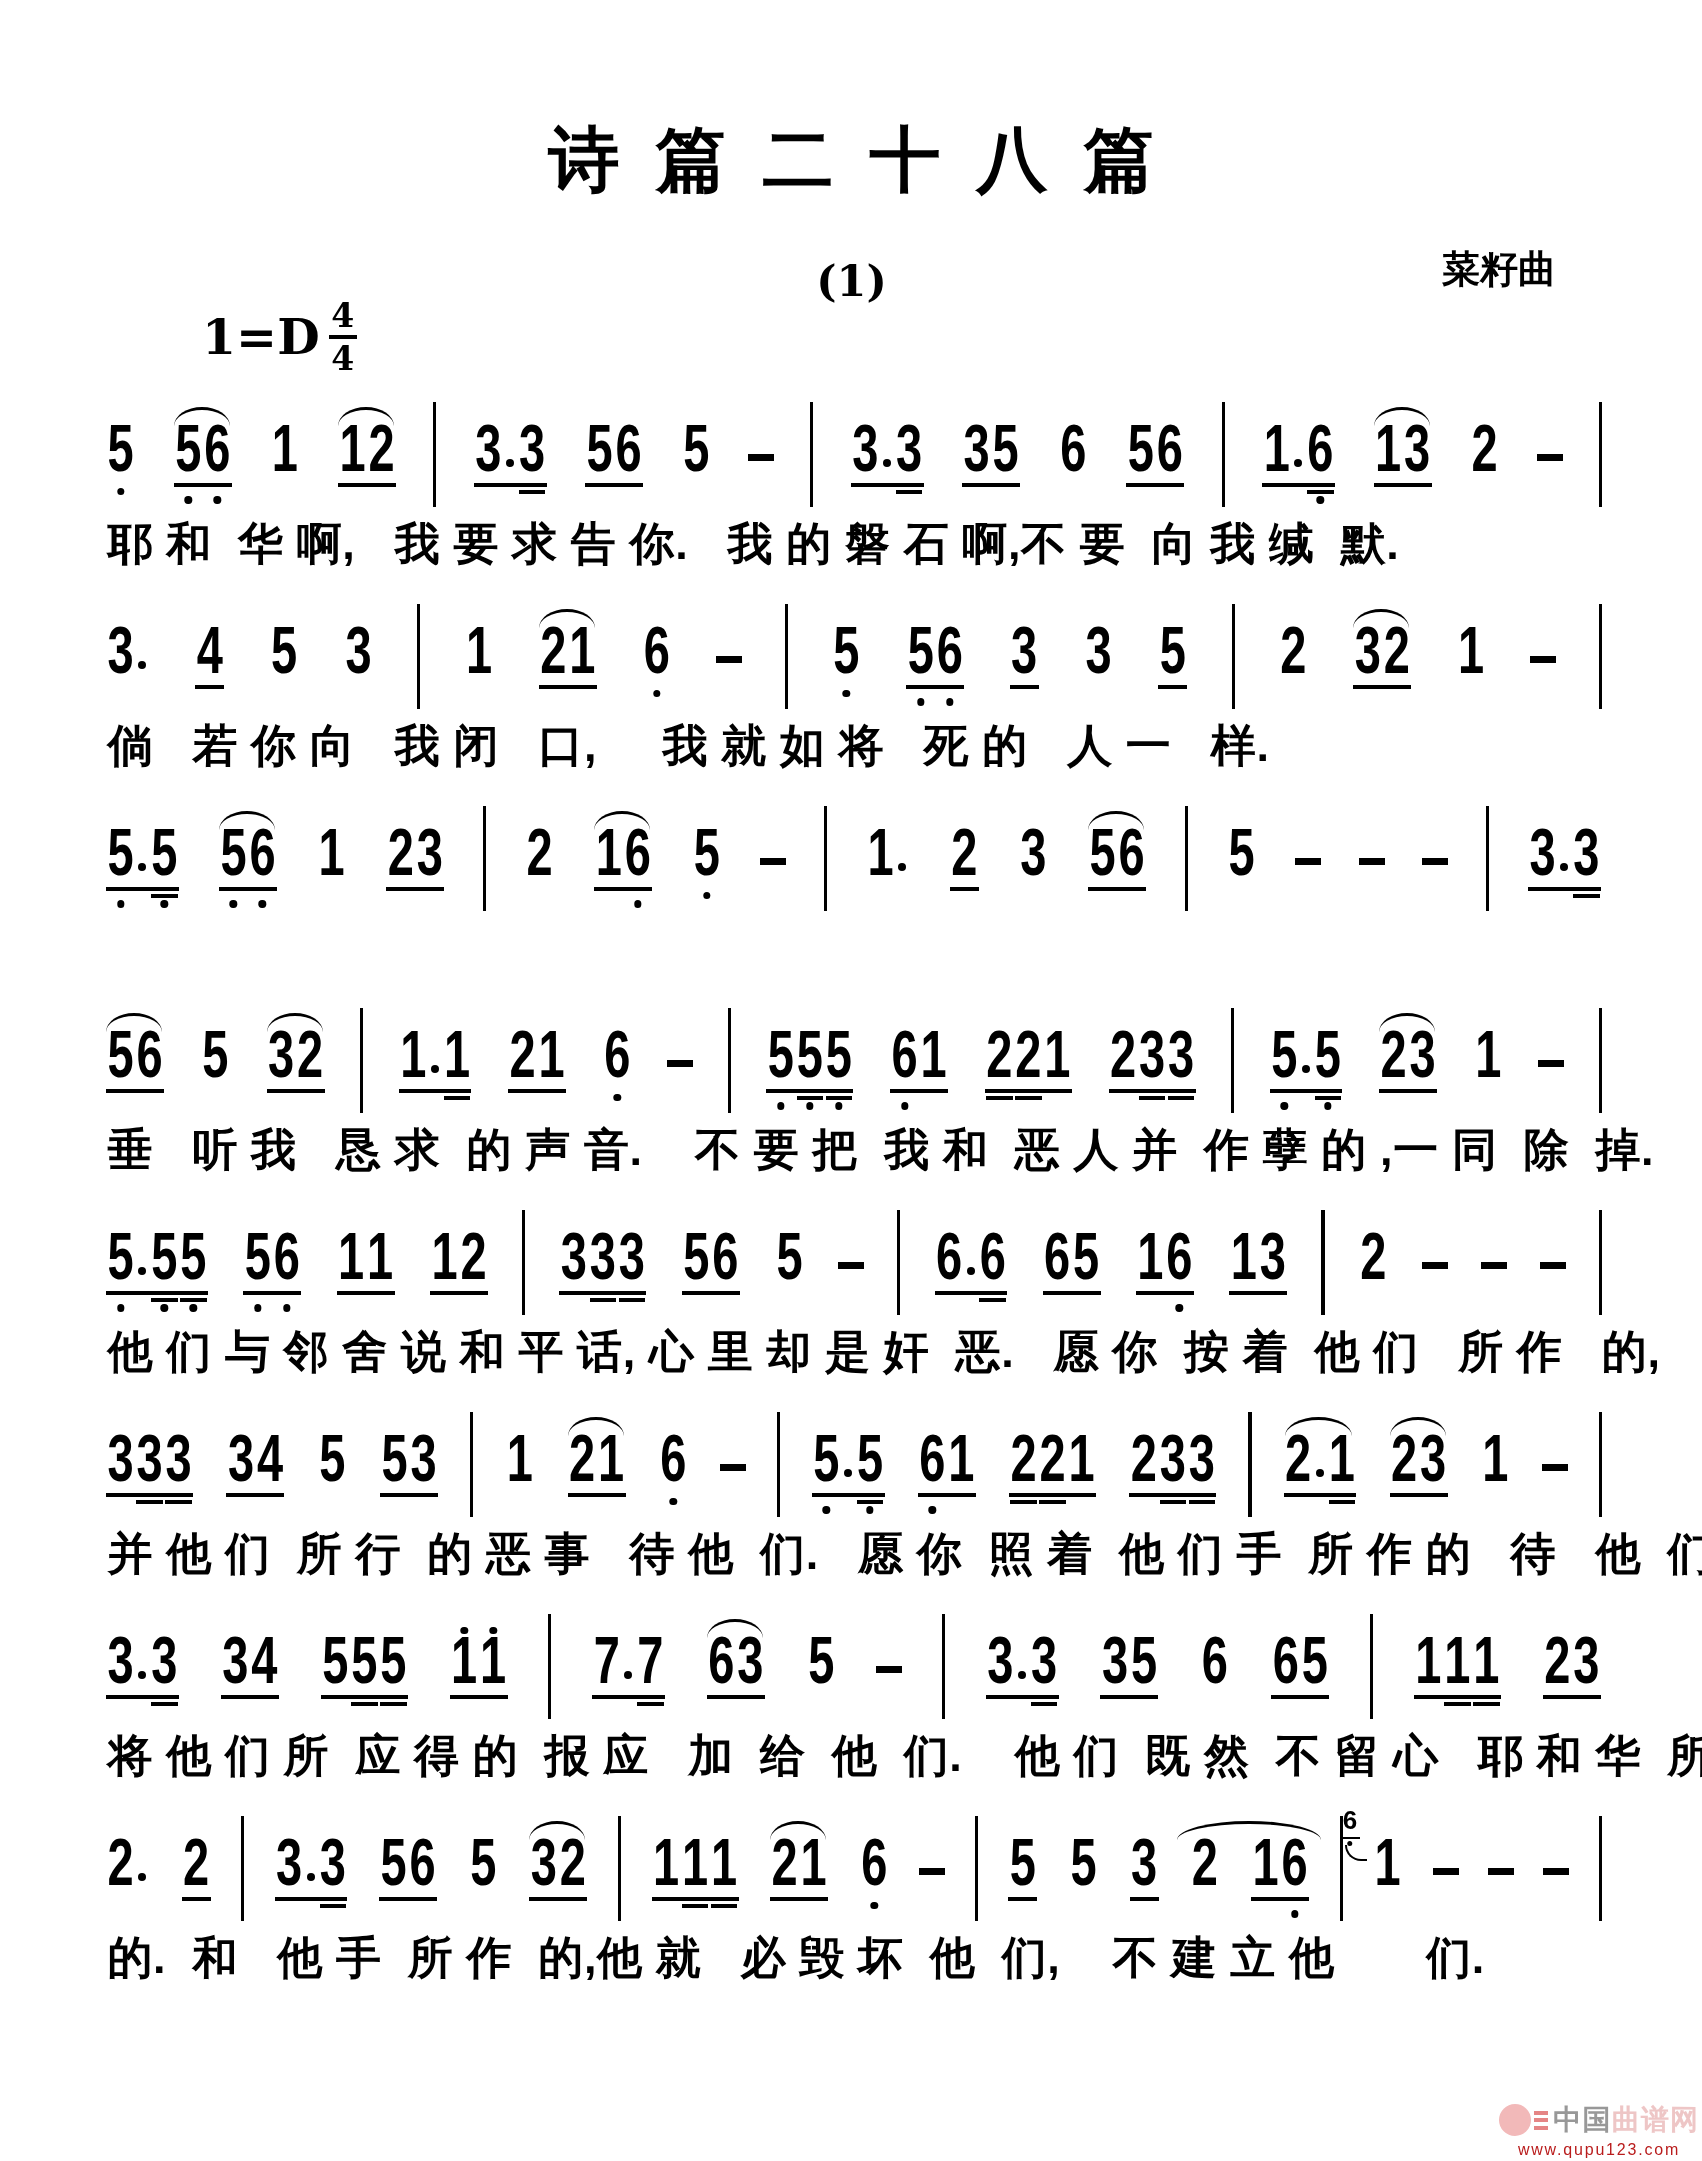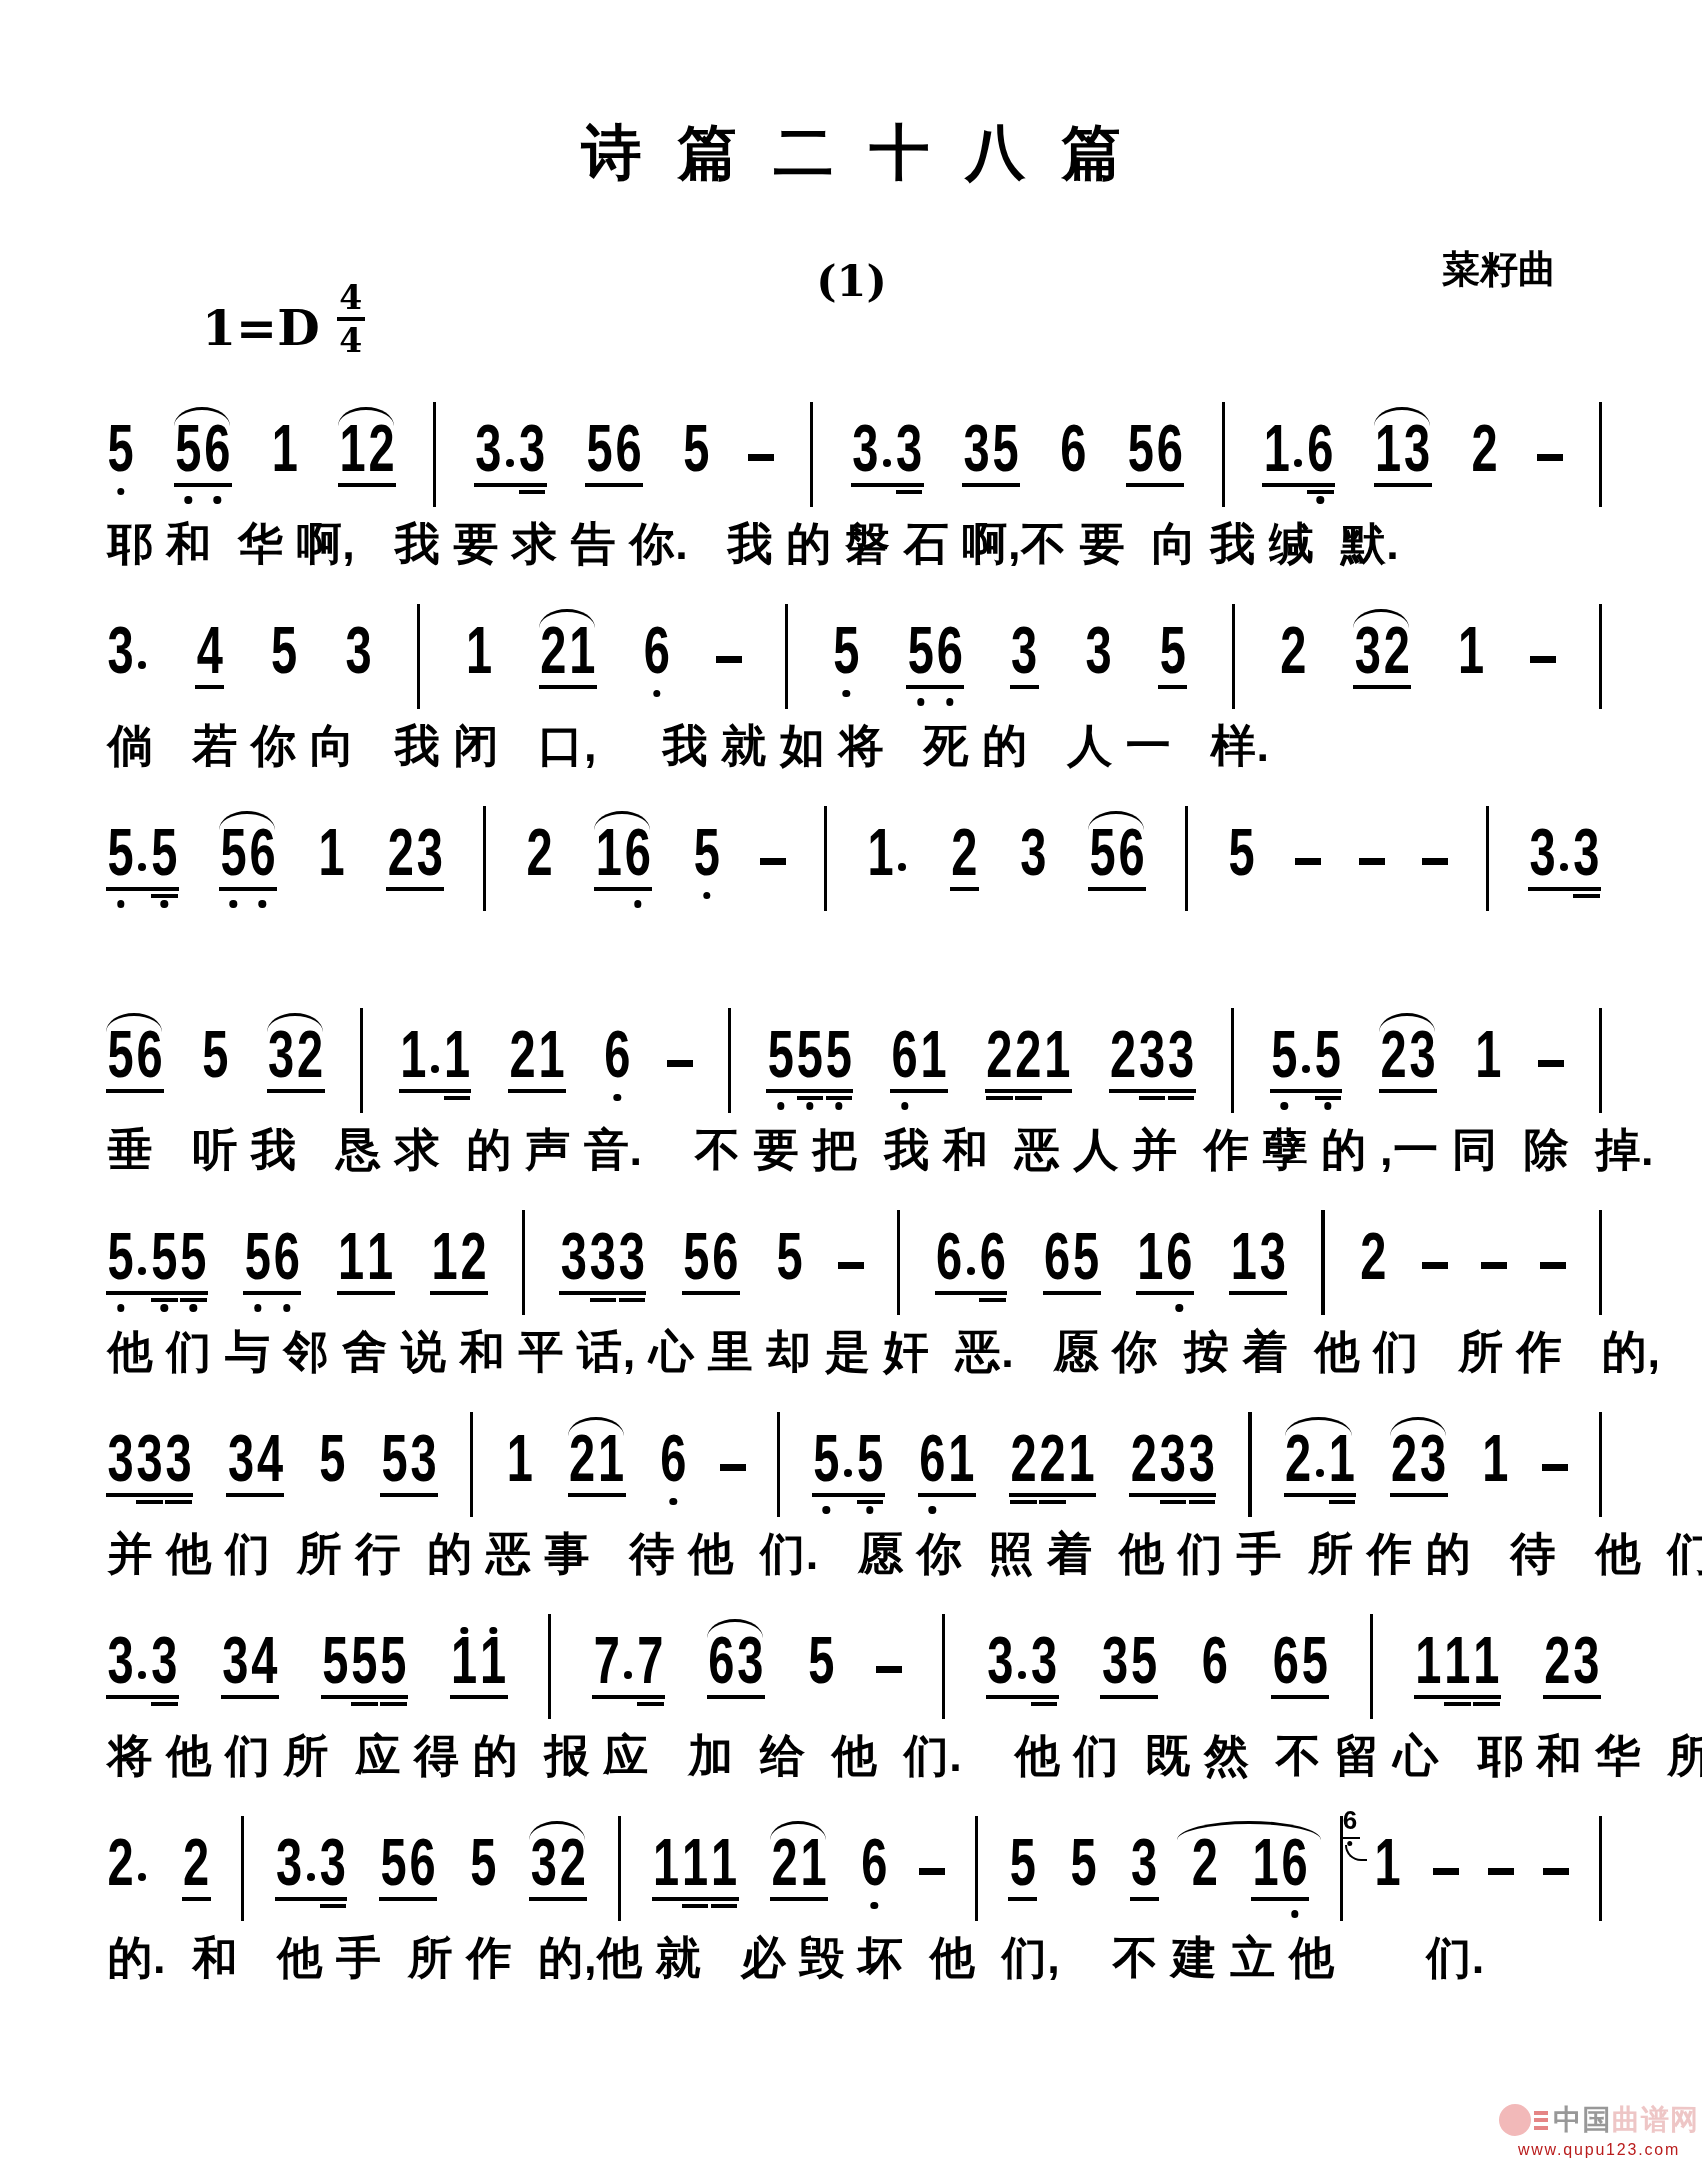--- a/index.html
+++ b/index.html
@@ -1,25 +1,25 @@
 <!DOCTYPE html>
 <html style="font-size:9.8px"><head>
 <meta charset="utf-8">
 <style>
   html,body{margin:0;padding:0;background:#e8e8e8}
   .page{position:relative;width:1703px;height:2161px;background:#fff;color:#000;
         font-family:"Liberation Sans","DejaVu Sans",sans-serif;overflow:hidden}
 
   .title{position:absolute;top:113px;left:0;width:100%;text-align:center;
          font-family:"DejaVu Serif","Liberation Serif",serif;font-weight:700;
-         font-size:60px;letter-spacing:36px;text-indent:36px;white-space:nowrap}
+         font-size:71px;letter-spacing:36px;text-indent:36px;white-space:nowrap}
   .subtitle{position:absolute;top:256px;left:0;width:100%;text-align:center;
             font-family:"DejaVu Serif",serif;font-weight:700;font-size:43px}
   .composer{position:absolute;top:244px;right:147px;font-size:38px;font-weight:700}
-  .keysig{position:absolute;top:281px;left:202px;display:flex;align-items:flex-end;gap:17px}
+  .keysig{position:absolute;top:299px;left:202px;display:flex;align-items:center;gap:9px}
   .kd{font-size:49px;font-weight:700;font-family:"DejaVu Serif",serif}
   .ts{display:inline-flex;flex-direction:column;align-items:center}
   .tn{font-size:33px;font-weight:700;font-family:"DejaVu Serif",serif;line-height:1}
   .tl{width:28px;height:3.7px;background:#000;margin:3.1px 0}
 
   .score{position:absolute;top:397px;left:105px;width:1497px}
   .system{position:relative;height:202px}
   .notes-row{position:absolute;top:24.5px;left:0;right:0;height:59px;
              display:flex;justify-content:space-between;align-items:flex-end}
   .lyrics{position:absolute;top:117px;left:2.5px;right:0;font-size:45px;font-weight:600;

